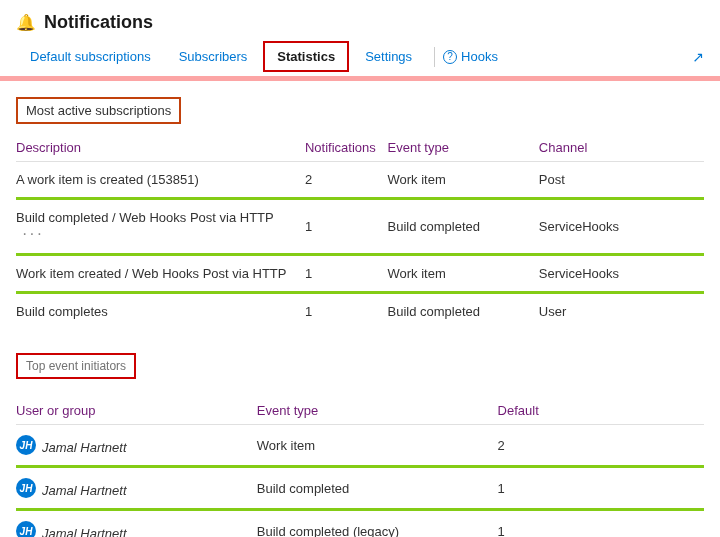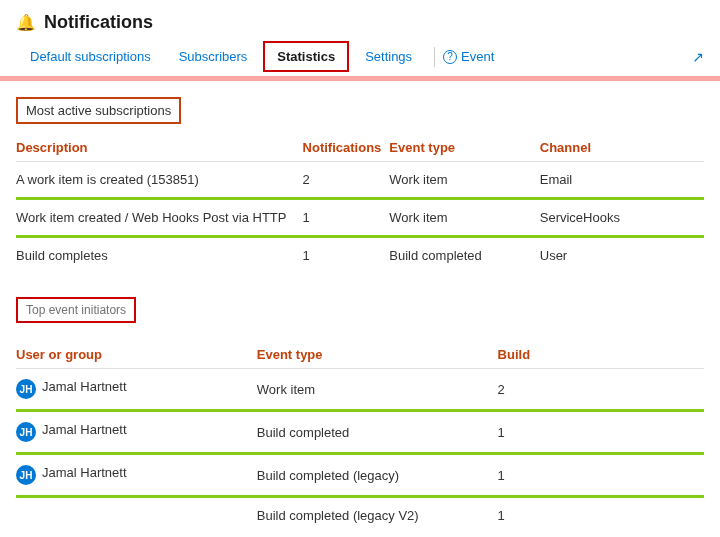--- a/index.html
+++ b/index.html
@@ -104,22 +104,22 @@
     }
 
     
     .data-table {
       width: 100%;
       border-collapse: collapse;
       margin-bottom: 24px;
     }
     .data-table th {
       text-align: left;
-      color: #c2410c;
-      font-weight: 700;
+      color: #701a75;
+      font-weight: 400;
       padding: 4px 8px 6px 0;
       border-bottom: 1px solid #e0e0e0;
       font-size: 13px;
     }
     .data-table td {
       padding: 10px 8px 10px 0;
       border-bottom: 3px solid #84cc16;
       vertical-align: middle;
       font-size: 13px;
       color: #333;
@@ -155,21 +155,22 @@
       justify-content: center;
       color: #fff;
       font-size: 10px;
       font-weight: 600;
       margin-right: 6px;
       vertical-align: middle;
       flex-shrink: 0;
     }
     .user-cell {
       display: flex;
-      align-items: flex-start;
+      align-items: flex-end;
+      font-style: italic;
     }
 
     .second-section-title {
       display: inline-block;
       border: 2px solid #c00;
       padding: 4px 8px;
       margin-bottom: 20px;
       font-size: 12px;
       font-weight: 500;
       color: #737373;
@@ -184,21 +185,21 @@
 </div>
 
 <div class="nav-tabs">
   <button class="nav-tab">Default subscriptions</button>
   <button class="nav-tab">Subscribers</button>
   <button class="nav-tab active">Statistics</button>
   <button class="nav-tab">Settings</button>
   <div class="nav-divider"></div>
   <div class="nav-help">
     <span class="nav-help-icon">?</span>
-    <span>Event</span>
+    <span>Hooks</span>
   </div>
   <span class="expand-icon">↗</span>
 </div>
 
 <div class="main-content">
 
   
   <div class="section-box">Most active subscriptions</div>
 
   <table class="data-table">
@@ -208,21 +209,27 @@
         <th class="col-notifications">Notifications</th>
         <th class="col-eventtype">Event type</th>
         <th class="col-channel">Channel</th>
       </tr>
     </thead>
     <tbody id="subscriptions-tbody">
     <tr>
           <td class="col-description">A work item is created (153851)</td>
           <td class="col-notifications">2</td>
           <td class="col-eventtype">Work item</td>
-          <td class="col-channel">Email</td>
+          <td class="col-channel">Post</td>
+        </tr>
+        <tr>
+          <td class="col-description">Build completed / Web Hooks Post via HTTP<span class="ellipsis-dots">···</span></td>
+          <td class="col-notifications">1</td>
+          <td class="col-eventtype">Build completed</td>
+          <td class="col-channel">ServiceHooks</td>
         </tr>
         <tr>
           <td class="col-description">Work item created / Web Hooks Post via HTTP</td>
           <td class="col-notifications">1</td>
           <td class="col-eventtype">Work item</td>
           <td class="col-channel">ServiceHooks</td>
         </tr>
         <tr>
           <td class="col-description">Build completes</td>
           <td class="col-notifications">1</td>
@@ -233,21 +240,21 @@
   </table>
 
   
   <div class="second-section-title">Top event initiators</div>
 
   <table class="data-table">
     <thead>
       <tr>
         <th class="col-user">User or group</th>
         <th class="col-etype">Event type</th>
-        <th class="col-events">Build</th>
+        <th class="col-events">Default</th>
       </tr>
     </thead>
     <tbody id="initiators-tbody">
     <tr>
           <td class="col-user">
             <div class="user-cell">
               <span class="avatar">JH</span>
               <span>Jamal Hartnett</span>
             </div>
           </td>

